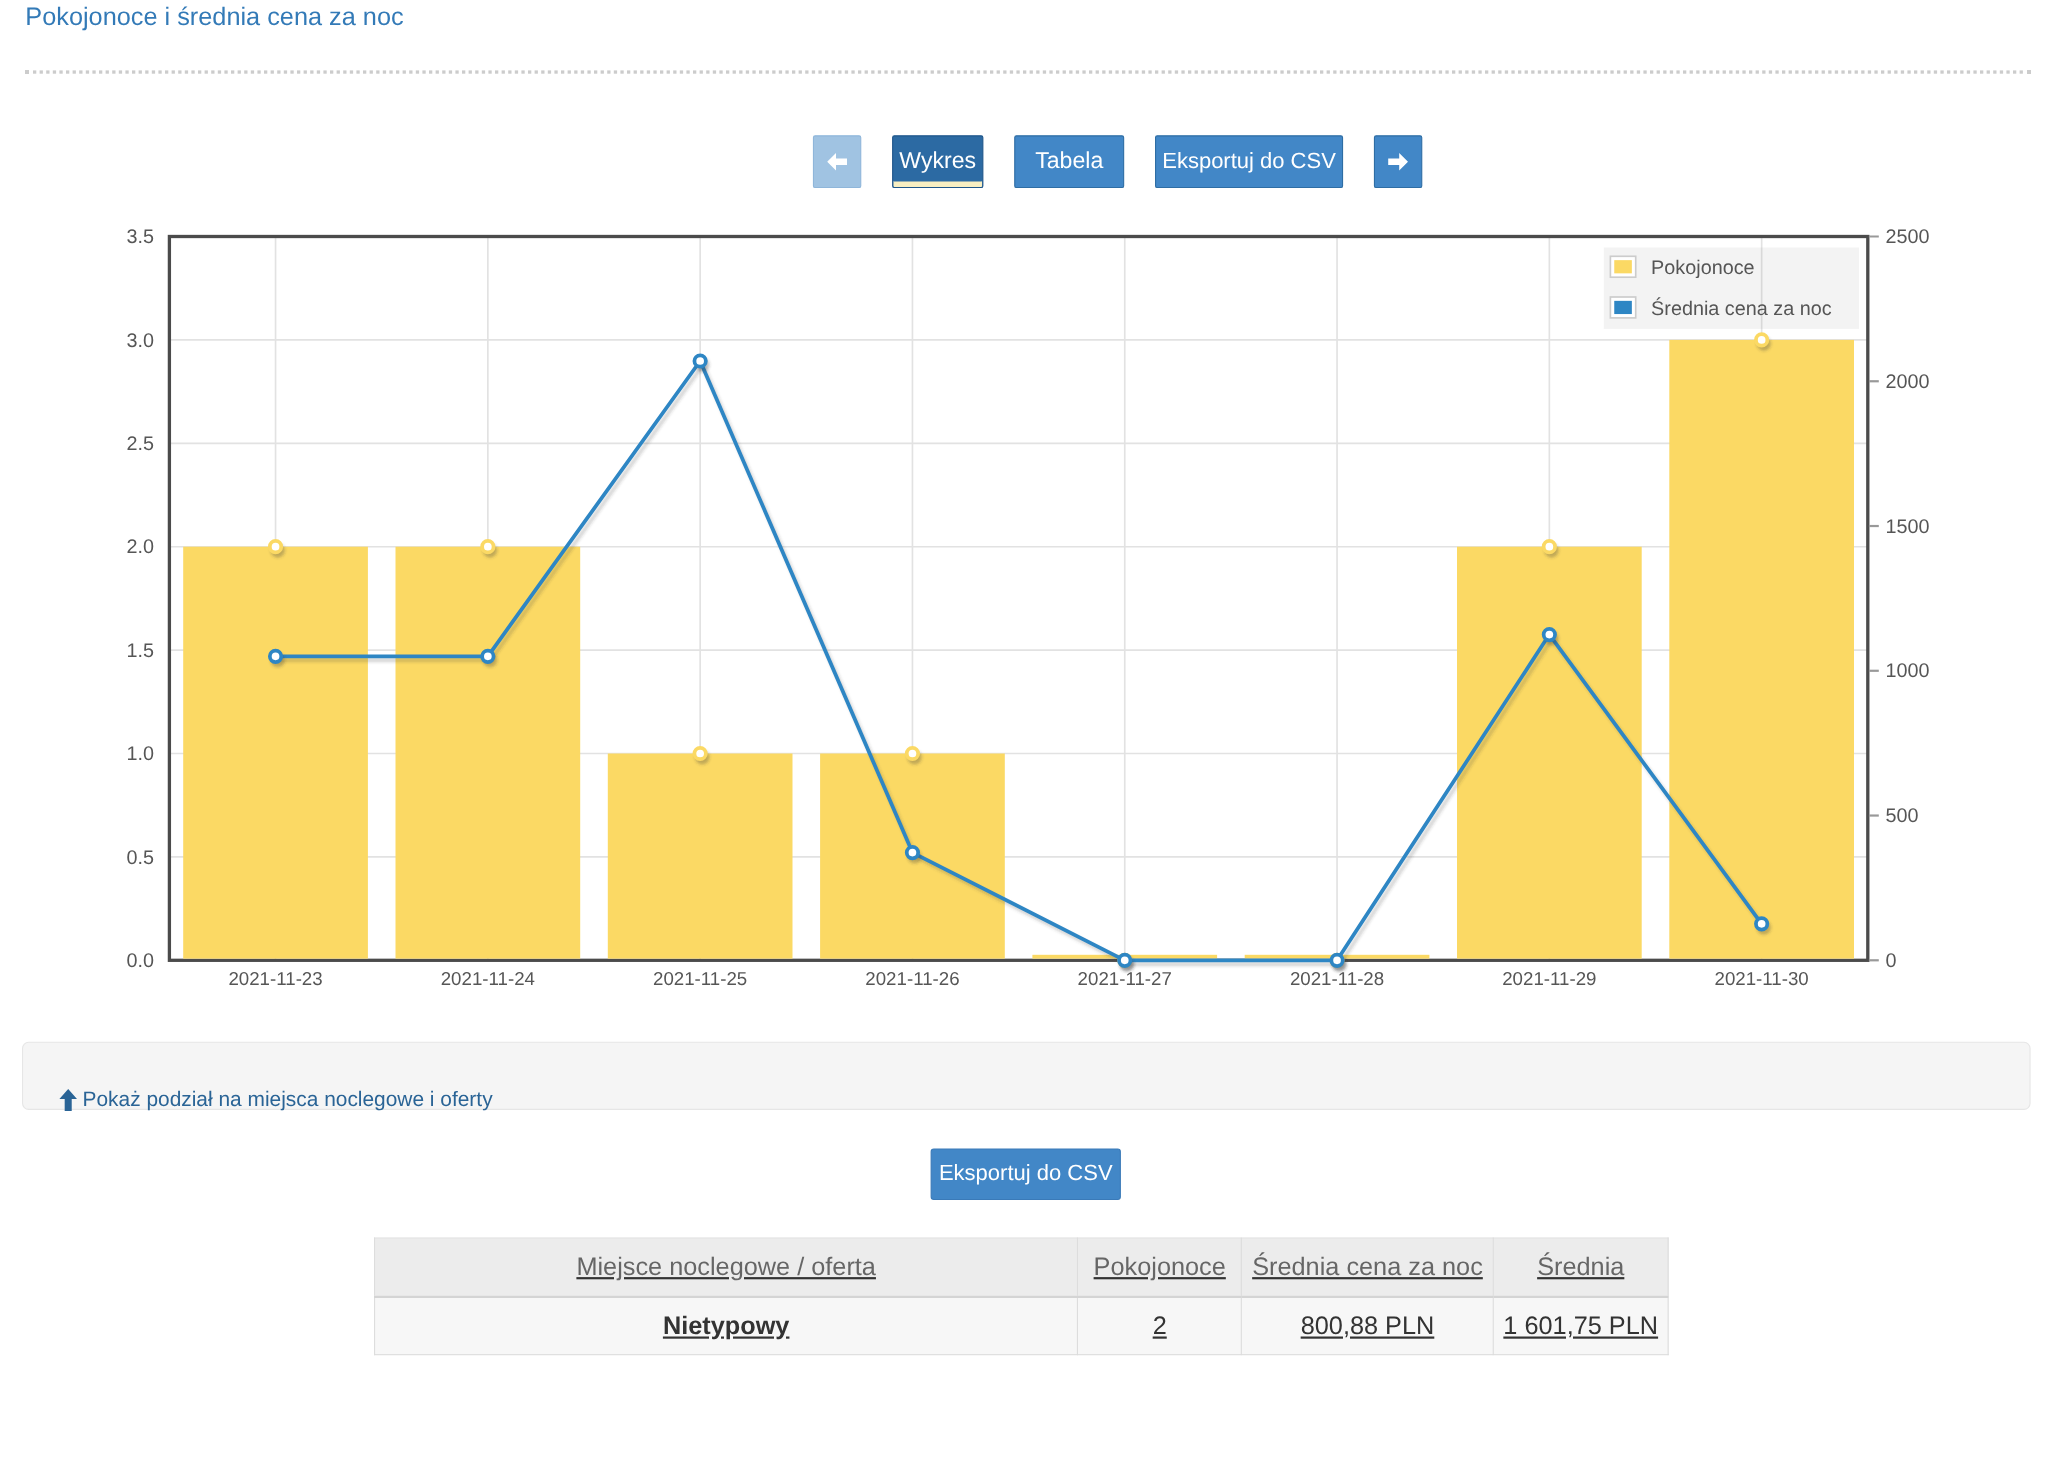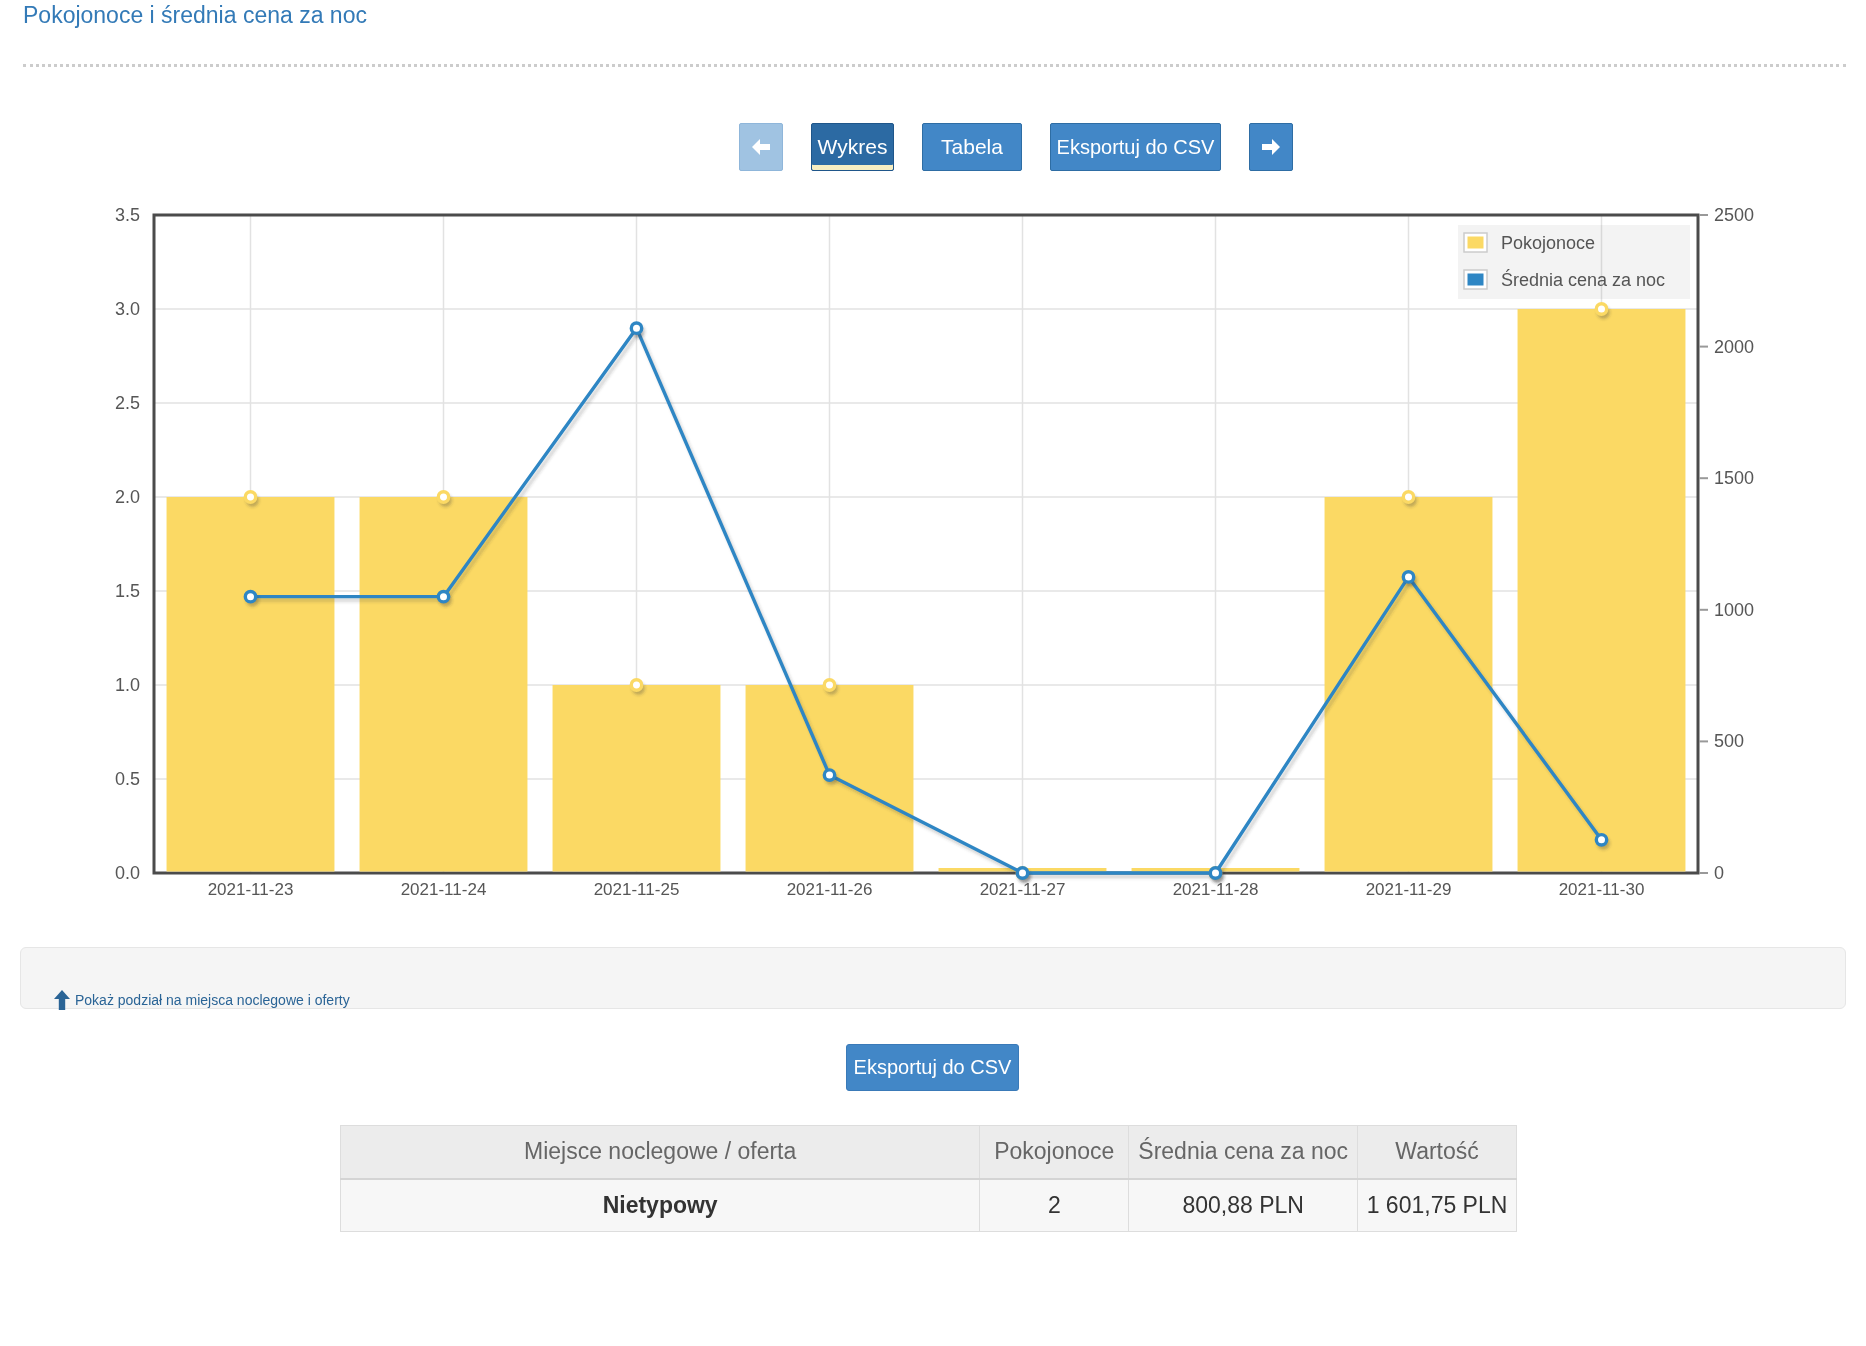--- a/index.html
+++ b/index.html
@@ -25,31 +25,31 @@
   #btn-export-top { width:171px; font-size:20px; }
   .arrow-svg { display:block; }
 
   
   #chart { left:0; top:185px; width:1866px; height:750px; }
 
   
   #band { left:20px; top:947px; width:1826px; height:62px; background:#f5f5f5;
           border:1px solid #e6e6e6; border-radius:6px; display:flex; align-items:center; }
   #band-link { display:flex; align-items:center; margin-left:30px; color:#2a6496;
-               font-size:14px; cursor:pointer; text-decoration:none; gap:2px;margin-top:44px; }
+               font-size:19px; cursor:pointer; text-decoration:none; gap:2px;margin-top:44px; }
 
   
   #btn-export-bottom { left:846px; top:1044px; width:173px; height:47px; background:#4287c7;
           border:1px solid #3a7ab8; border-radius:3px; color:#fff; font-size:20px; white-space:nowrap;
           font-family:"Liberation Sans", sans-serif;
           display:flex; align-items:center; justify-content:center; cursor:pointer; }
 
   
   #data-table { left:340px; top:1125px; width:1177px; border-collapse:collapse;
-                font-size:23px; color:#333333; background:#ffffff; }
+                font-size:23px; color:#333333; background:#ffffff;text-decoration:underline; }
   #data-table th, #data-table td { border:1px solid #dddddd; text-align:center; vertical-align:middle; }
   #data-table th { height:53px; background:#ececec; color:#666666; font-weight:400;
                    border-bottom:2px solid #d4d4d4; }
   #data-table td { height:53px; }
   #data-table tbody tr:nth-child(odd) { background:#f7f7f7; }
   #data-table .c0 { width:640px; }
   #data-table .c1 { width:149px; }
   #data-table .c2 { width:229px; }
   #data-table .c3 { width:159px; }
   #data-table tbody tr:first-child td:first-child { font-weight:700; }
@@ -202,21 +202,21 @@
 </div>
 
 <button class="abs" id="btn-export-bottom">Eksportuj do CSV</button>
 
 <table class="abs" id="data-table">
   <thead>
     <tr>
       <th class="c0">Miejsce noclegowe / oferta</th>
       <th class="c1">Pokojonoce</th>
       <th class="c2">Średnia cena za noc</th>
-      <th class="c3">Wartość</th>
+      <th class="c3">Średnia</th>
     </tr>
   </thead>
   <tbody>
     <tr>
       <td>Nietypowy</td>
       <td>2</td>
       <td>800,88 PLN</td>
       <td>1 601,75 PLN</td>
     </tr>
   </tbody>

